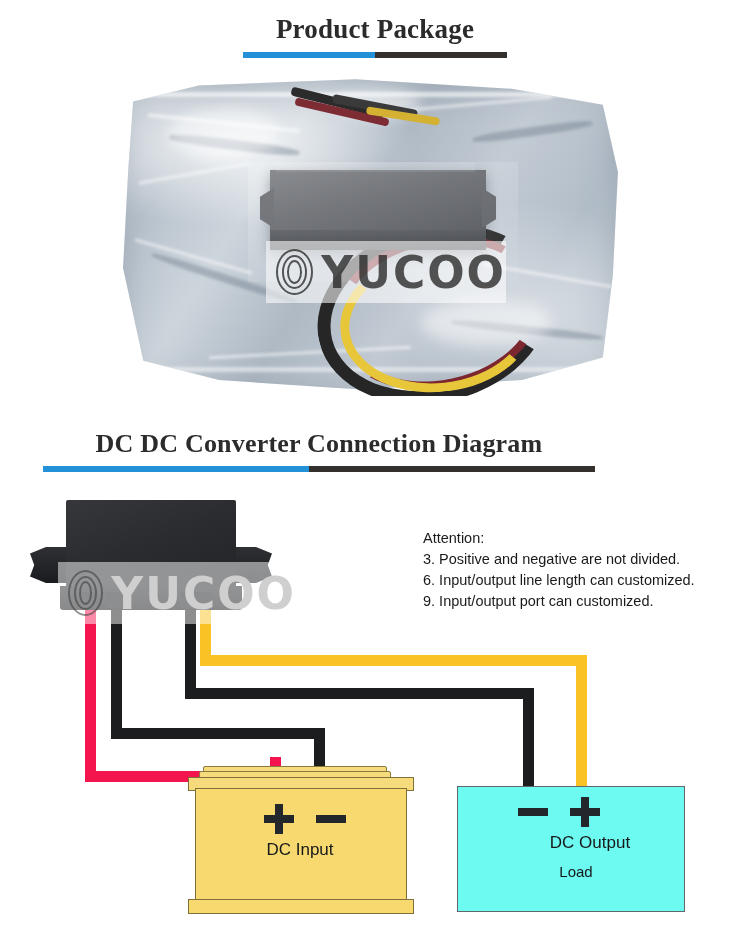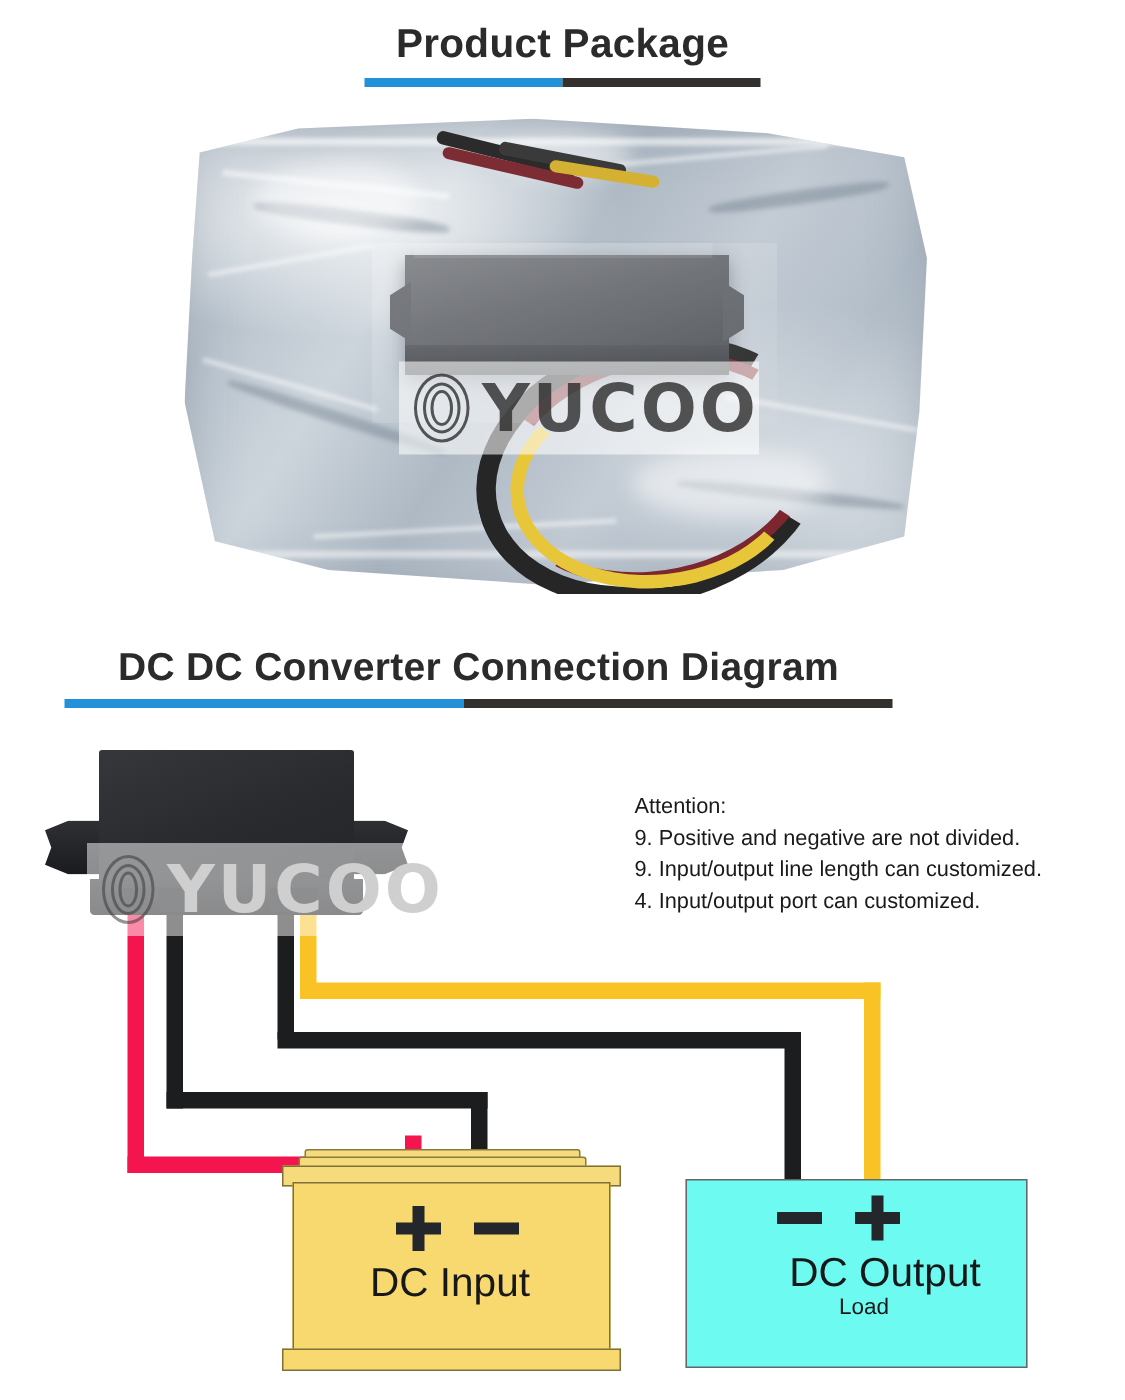--- a/index.html
+++ b/index.html
@@ -8,21 +8,21 @@
     width:750px;height:933px;background:#ffffff;
     font-family:"Liberation Sans",sans-serif;
     position:relative;overflow:hidden;
   }
   .stage{position:absolute;left:0;top:0;width:750px;height:933px;}
 
   
   .heading{position:absolute;text-align:center;}
   .heading .htext{
     font-size:27px;font-weight:bold;color:#2b2b2b;
-    letter-spacing:.2px;white-space:nowrap;line-height:1;
+    letter-spacing:.2px;white-space:nowrap;line-height:1;font-family:Liberation Serif, serif;
   }
   .heading.h2 .htext{font-size:26px;}
   .rule{position:relative;height:6px;margin:9px auto 0;display:flex;}
   .rule .seg{height:100%;}
   .rule .seg.blue{background:#2391d8;}
   .rule .seg.dark{background:#33302e;}
 
   
   .photo{
     position:absolute;overflow:hidden;background:#ffffff;
@@ -100,21 +100,21 @@
   .battery .cap2{position:absolute;background:#f5db7c;border:1.4px solid #8a7a3e;border-radius:2px;}
   .battery .toplip{position:absolute;background:#f5db7c;border:1.4px solid #7e7038;}
   .battery .shell{position:absolute;background:#f7d970;border:1.5px solid #7e7038;}
   .battery .foot{position:absolute;background:#f7d970;border:1.5px solid #7e7038;}
 
   .outbox{position:absolute;background:#6dfaf0;border:1.5px solid #63676b;}
   .plus,.minus{position:absolute;}
   .plus .h,.plus .v,.minus .h{position:absolute;background:#23272b;}
 
   .lbl{position:absolute;text-align:center;color:#16181a;white-space:nowrap;}
-  .lbl.big{font-size:27px;}
+  .lbl.big{font-size:17px;}
   .lbl.small{font-size:15px;}
 </style>
 </head>
 <body>
 
 <div class="stage">
 
   <div class="heading h1" style="left:0;top:16px;width:750px;">
     <div class="htext">Product Package</div>
     <div class="rule" style="width:264px;">
@@ -207,23 +207,23 @@
     </div>
 
     <div class="watermark" style="left:58px;top:562px;width:238px;height:62px;color:#cfcfcf;font-size:44px;">
       <div class="wbox" style="background:rgba(255,255,255,.50);"></div>
       <div class="spiral" style="width:42px;height:42px;margin:0 8px 0 10px;color:#3a3a3a;opacity:.55;"></div>
       <div class="wtext">YUCOO</div>
     </div>
 
     <div class="attention" style="left:375px;top:528px;">
       <span class="aline">Attention:</span>
-      <span class="aline">9. Positive and negative are not divided.</span>
-      <span class="aline">9. Input/output line length can customized.</span>
-      <span class="aline">4. Input/output port can customized.</span>
+      <span class="aline">3. Positive and negative are not divided.</span>
+      <span class="aline">6. Input/output line length can customized.</span>
+      <span class="aline">9. Input/output port can customized.</span>
     </div>
 
     <div class="battery" style="left:188px;top:766px;width:228px;height:160px;">
       <div class="cap3" style="left:15px;top:0;width:182px;height:7px;"></div>
       <div class="cap2" style="left:11px;top:5px;width:190px;height:7px;"></div>
       <div class="toplip" style="left:0;top:11px;width:224px;height:12px;"></div>
       <div class="shell" style="left:7px;top:22px;width:210px;height:113px;"></div>
       <div class="foot" style="left:0;top:133px;width:224px;height:13px;"></div>
 
       <div class="plus" style="left:76px;top:38px;width:30px;height:30px;">

